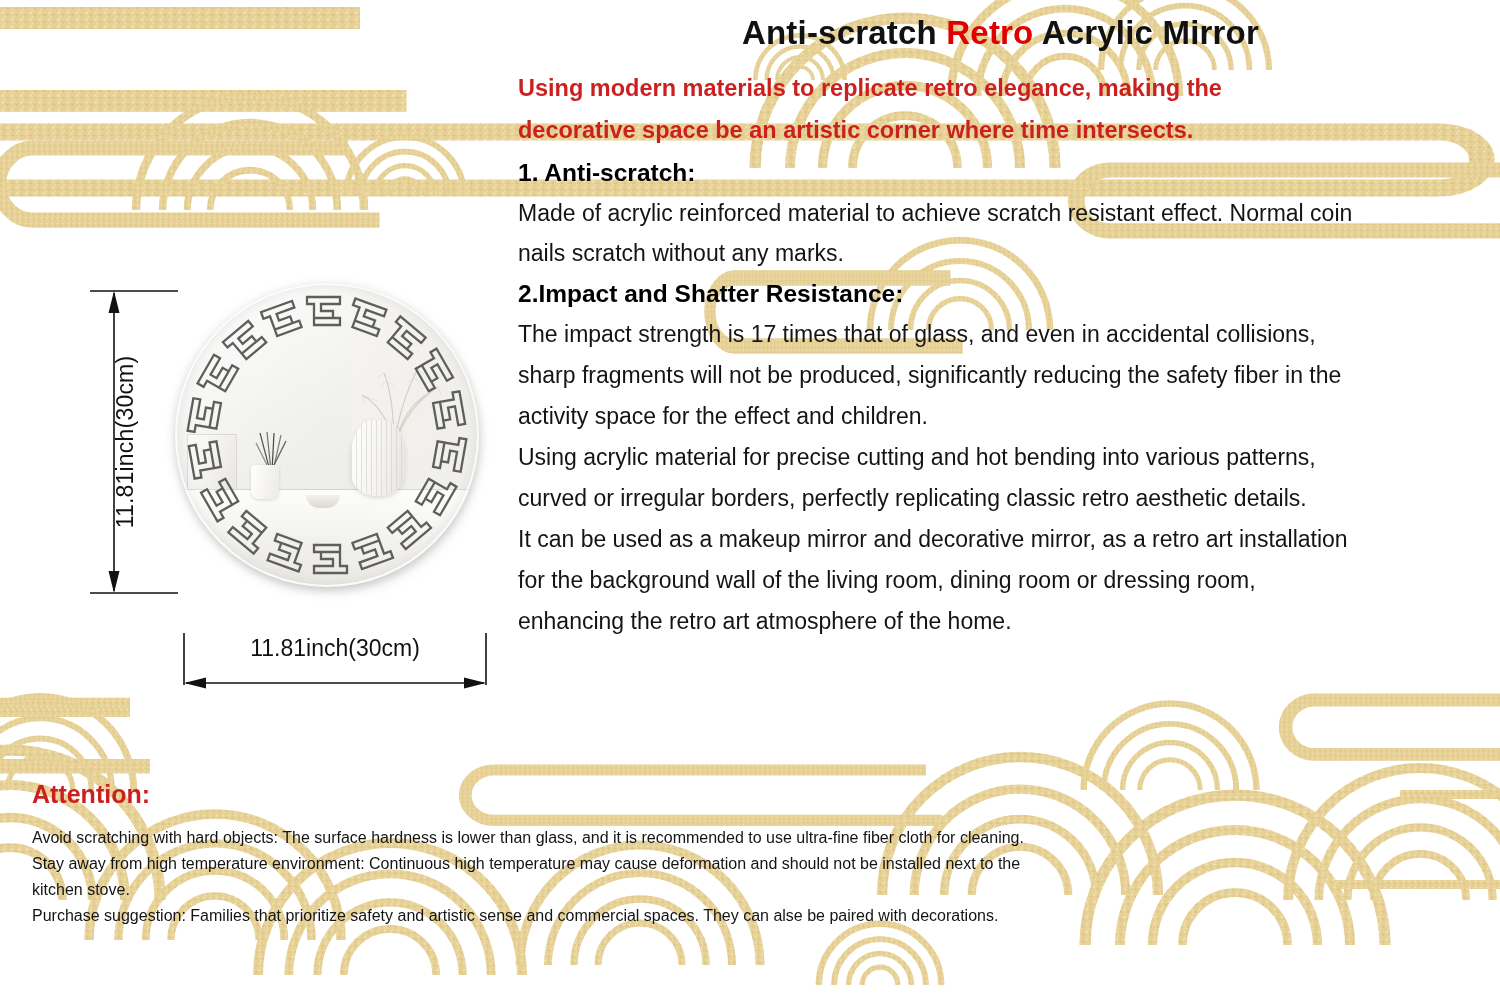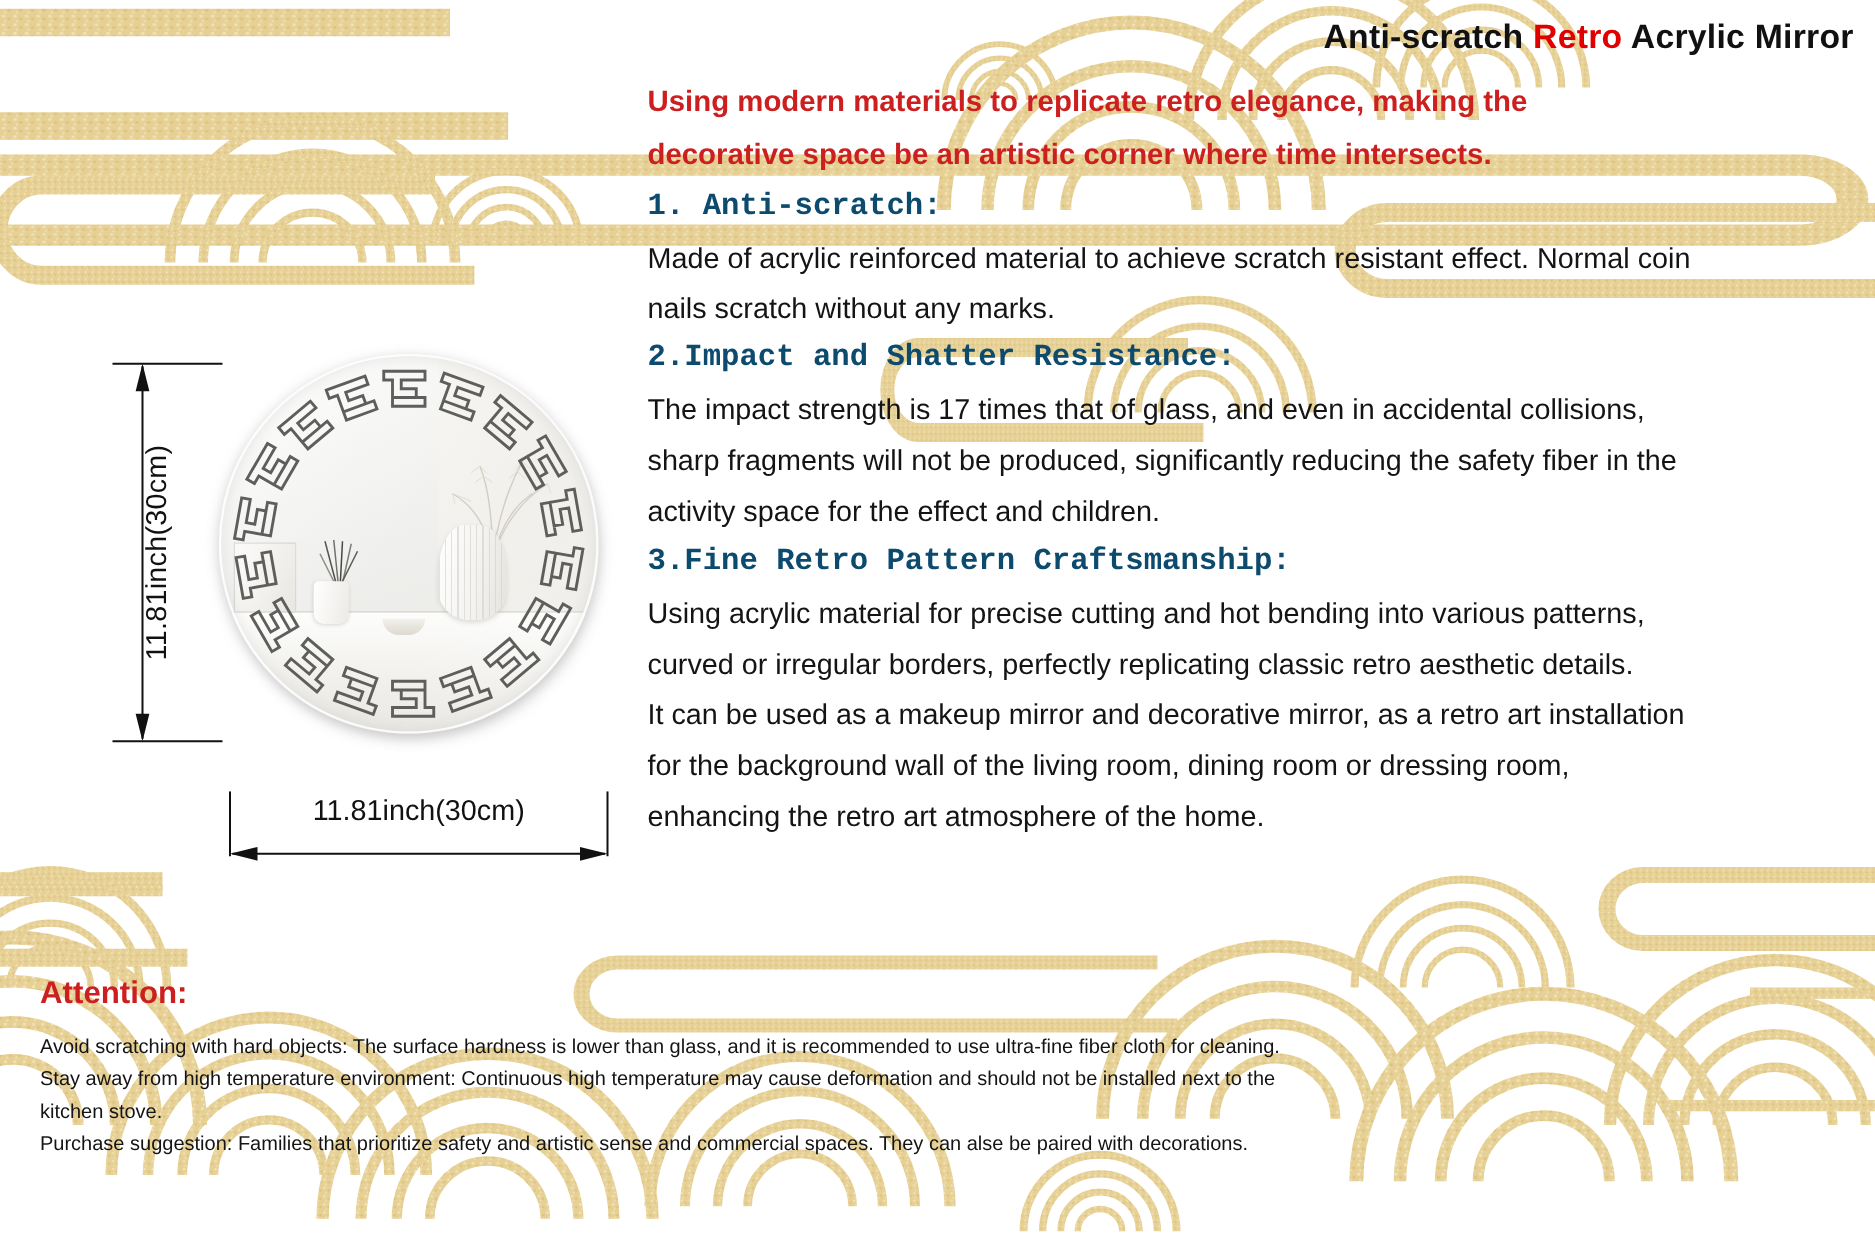--- a/index.html
+++ b/index.html
@@ -193,43 +193,42 @@
 
   
   #copy {
     position: absolute;
     left: 518px;
     top: 14px;
     width: 965px;
     z-index: 4;
   }
   .title {
-    font-size: 27px;
+    font-size: 33px;
     font-weight: bold;
     color: #111111;
-    text-align: right;
+    text-align: center;
     margin: 0 0 16px 0;
     letter-spacing: 0.2px;
   }
   .title .hl { color: #e00000; }
 
   .lead {
     color: #cc1f1f;
     font-size: 23.5px;
     line-height: 1.72;
     margin: 0 0 2px 0;
     font-weight: 600;
   }
   .heading {
-    color: #0c4a6e;
+    color: #000000;
     font-size: 24.5px;
     font-weight: bold;
     line-height: 1.62;
     margin: 0;
-    font-family: Liberation Mono, monospace;
   }
   .body {
     color: #141414;
     font-size: 23px;
     line-height: 1.78;
     margin: 0;
   }
 
   
   #attention {
@@ -573,21 +572,20 @@
 
     <h2 class="heading">1. Anti-scratch:</h2>
     <p class="body">Made of acrylic reinforced material to achieve scratch resistant effect. Normal coin</p>
     <p class="body">nails scratch without any marks.</p>
 
     <h2 class="heading">2.Impact and Shatter Resistance:</h2>
     <p class="body">The impact strength is 17 times that of glass, and even in accidental collisions,</p>
     <p class="body">sharp fragments will not be produced, significantly reducing the safety fiber in the</p>
     <p class="body">activity space for the effect and children.</p>
 
-    <h2 class="heading">3.Fine Retro Pattern Craftsmanship:</h2>
     <p class="body">Using acrylic material for precise cutting and hot bending into various patterns,</p>
     <p class="body">curved or irregular borders, perfectly replicating classic retro aesthetic details.</p>
 
     <p class="body">It can be used as a makeup mirror and decorative mirror, as a retro art installation</p>
     <p class="body">for the background wall of the living room, dining room or dressing room,</p>
     <p class="body">enhancing the retro art atmosphere of the home.</p>
   </div>
 
   <div id="attention">
     <h2 class="att-title">Attention:</h2>

